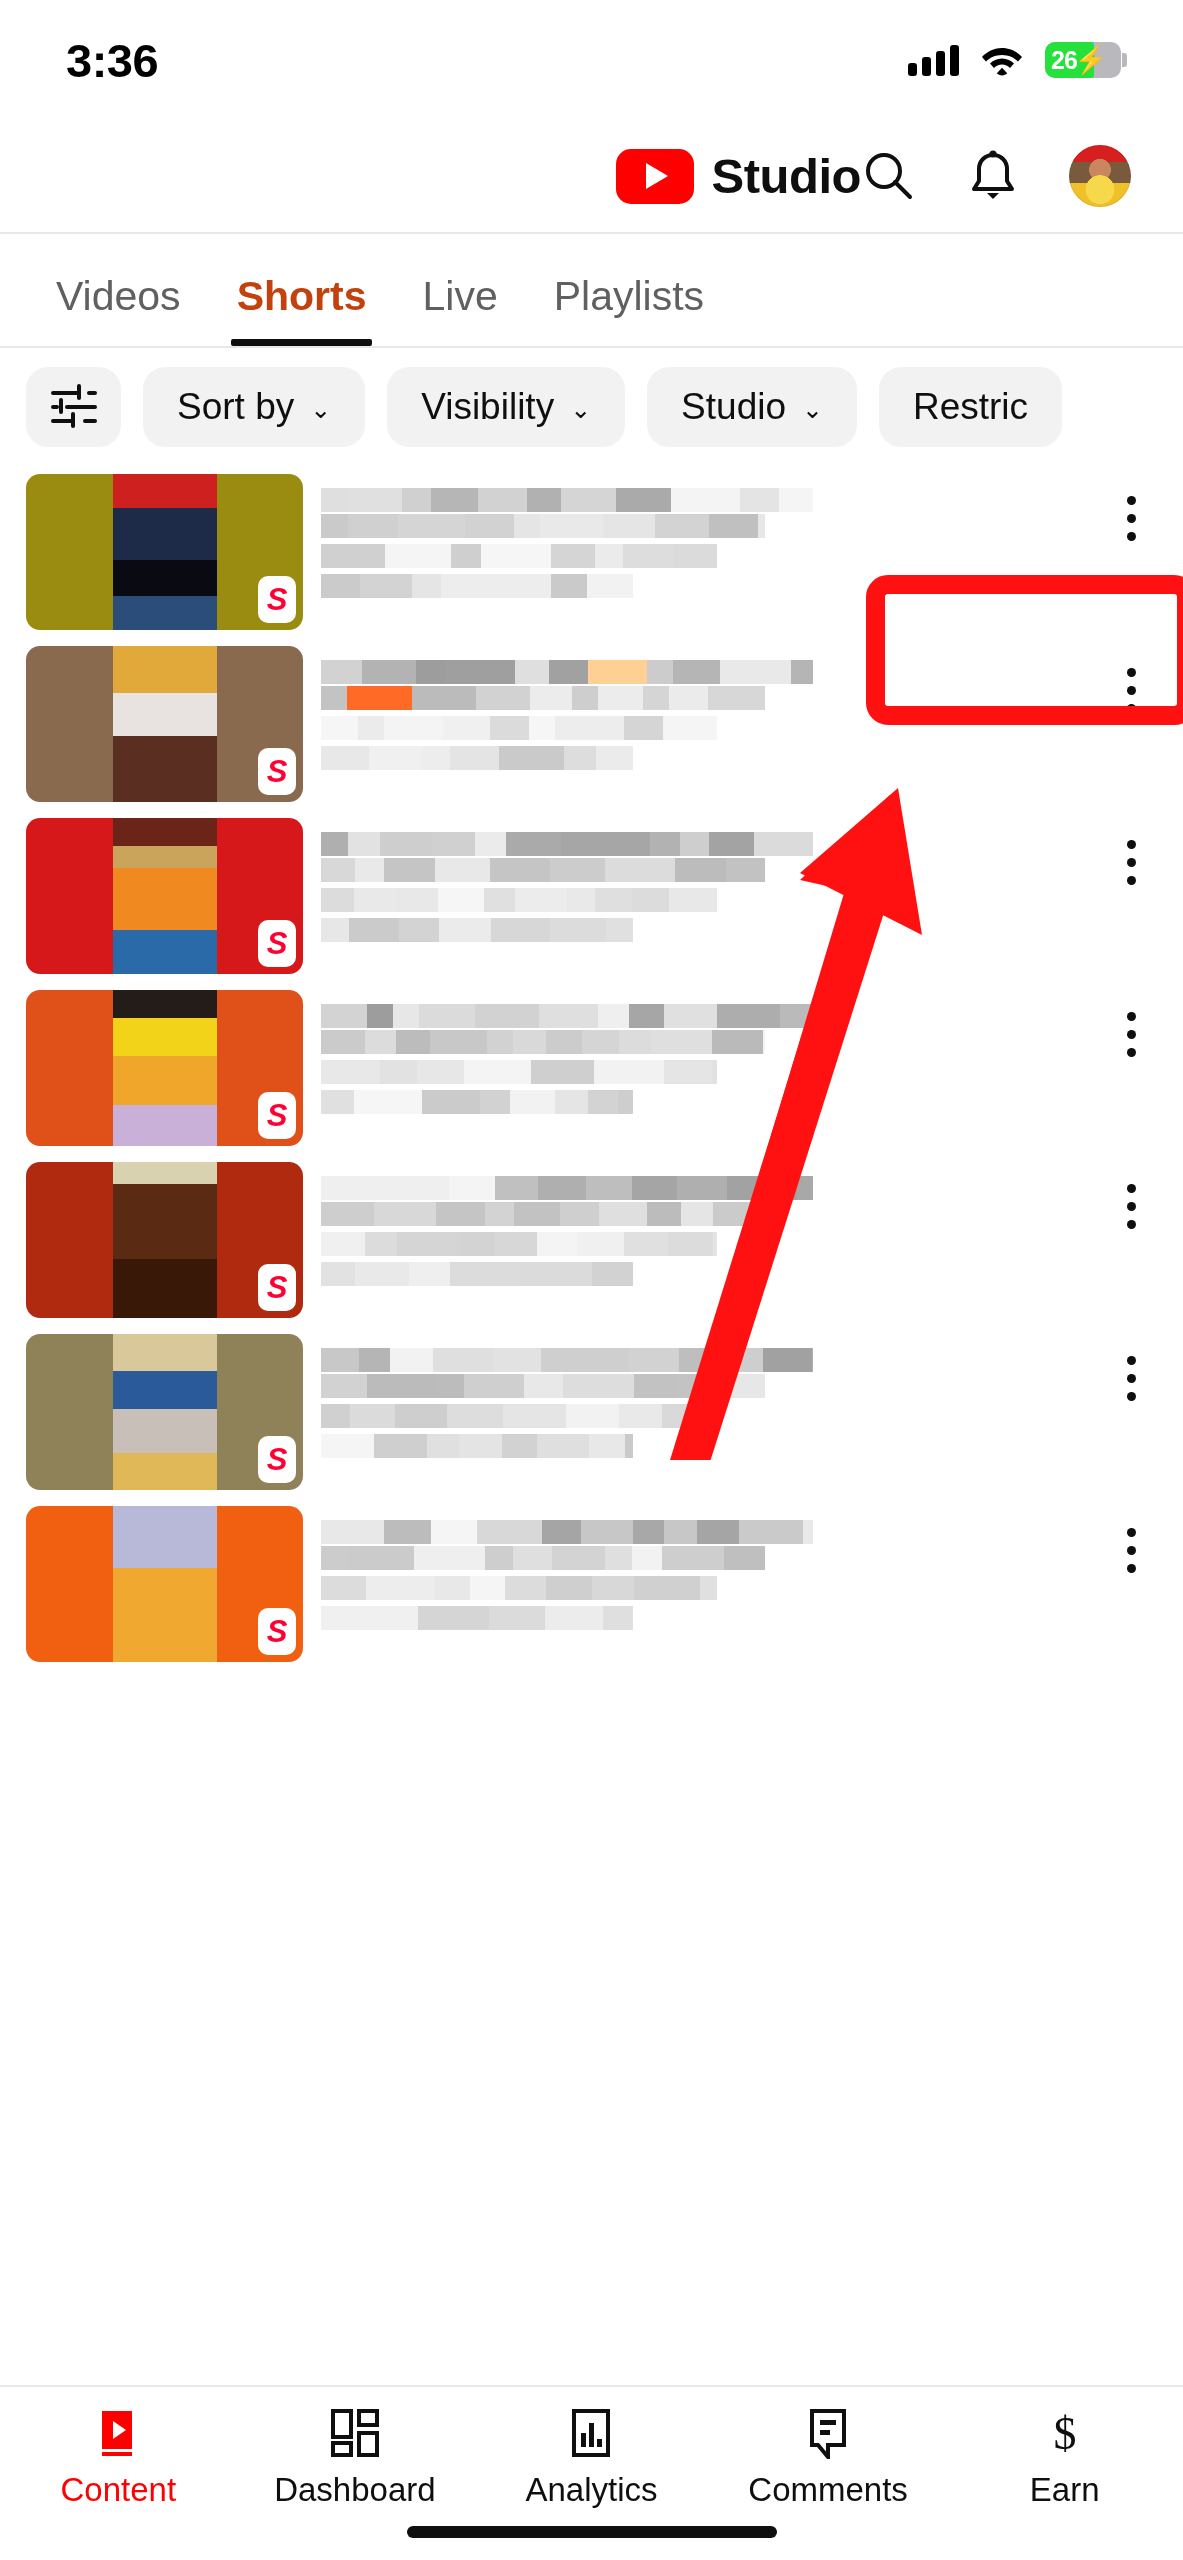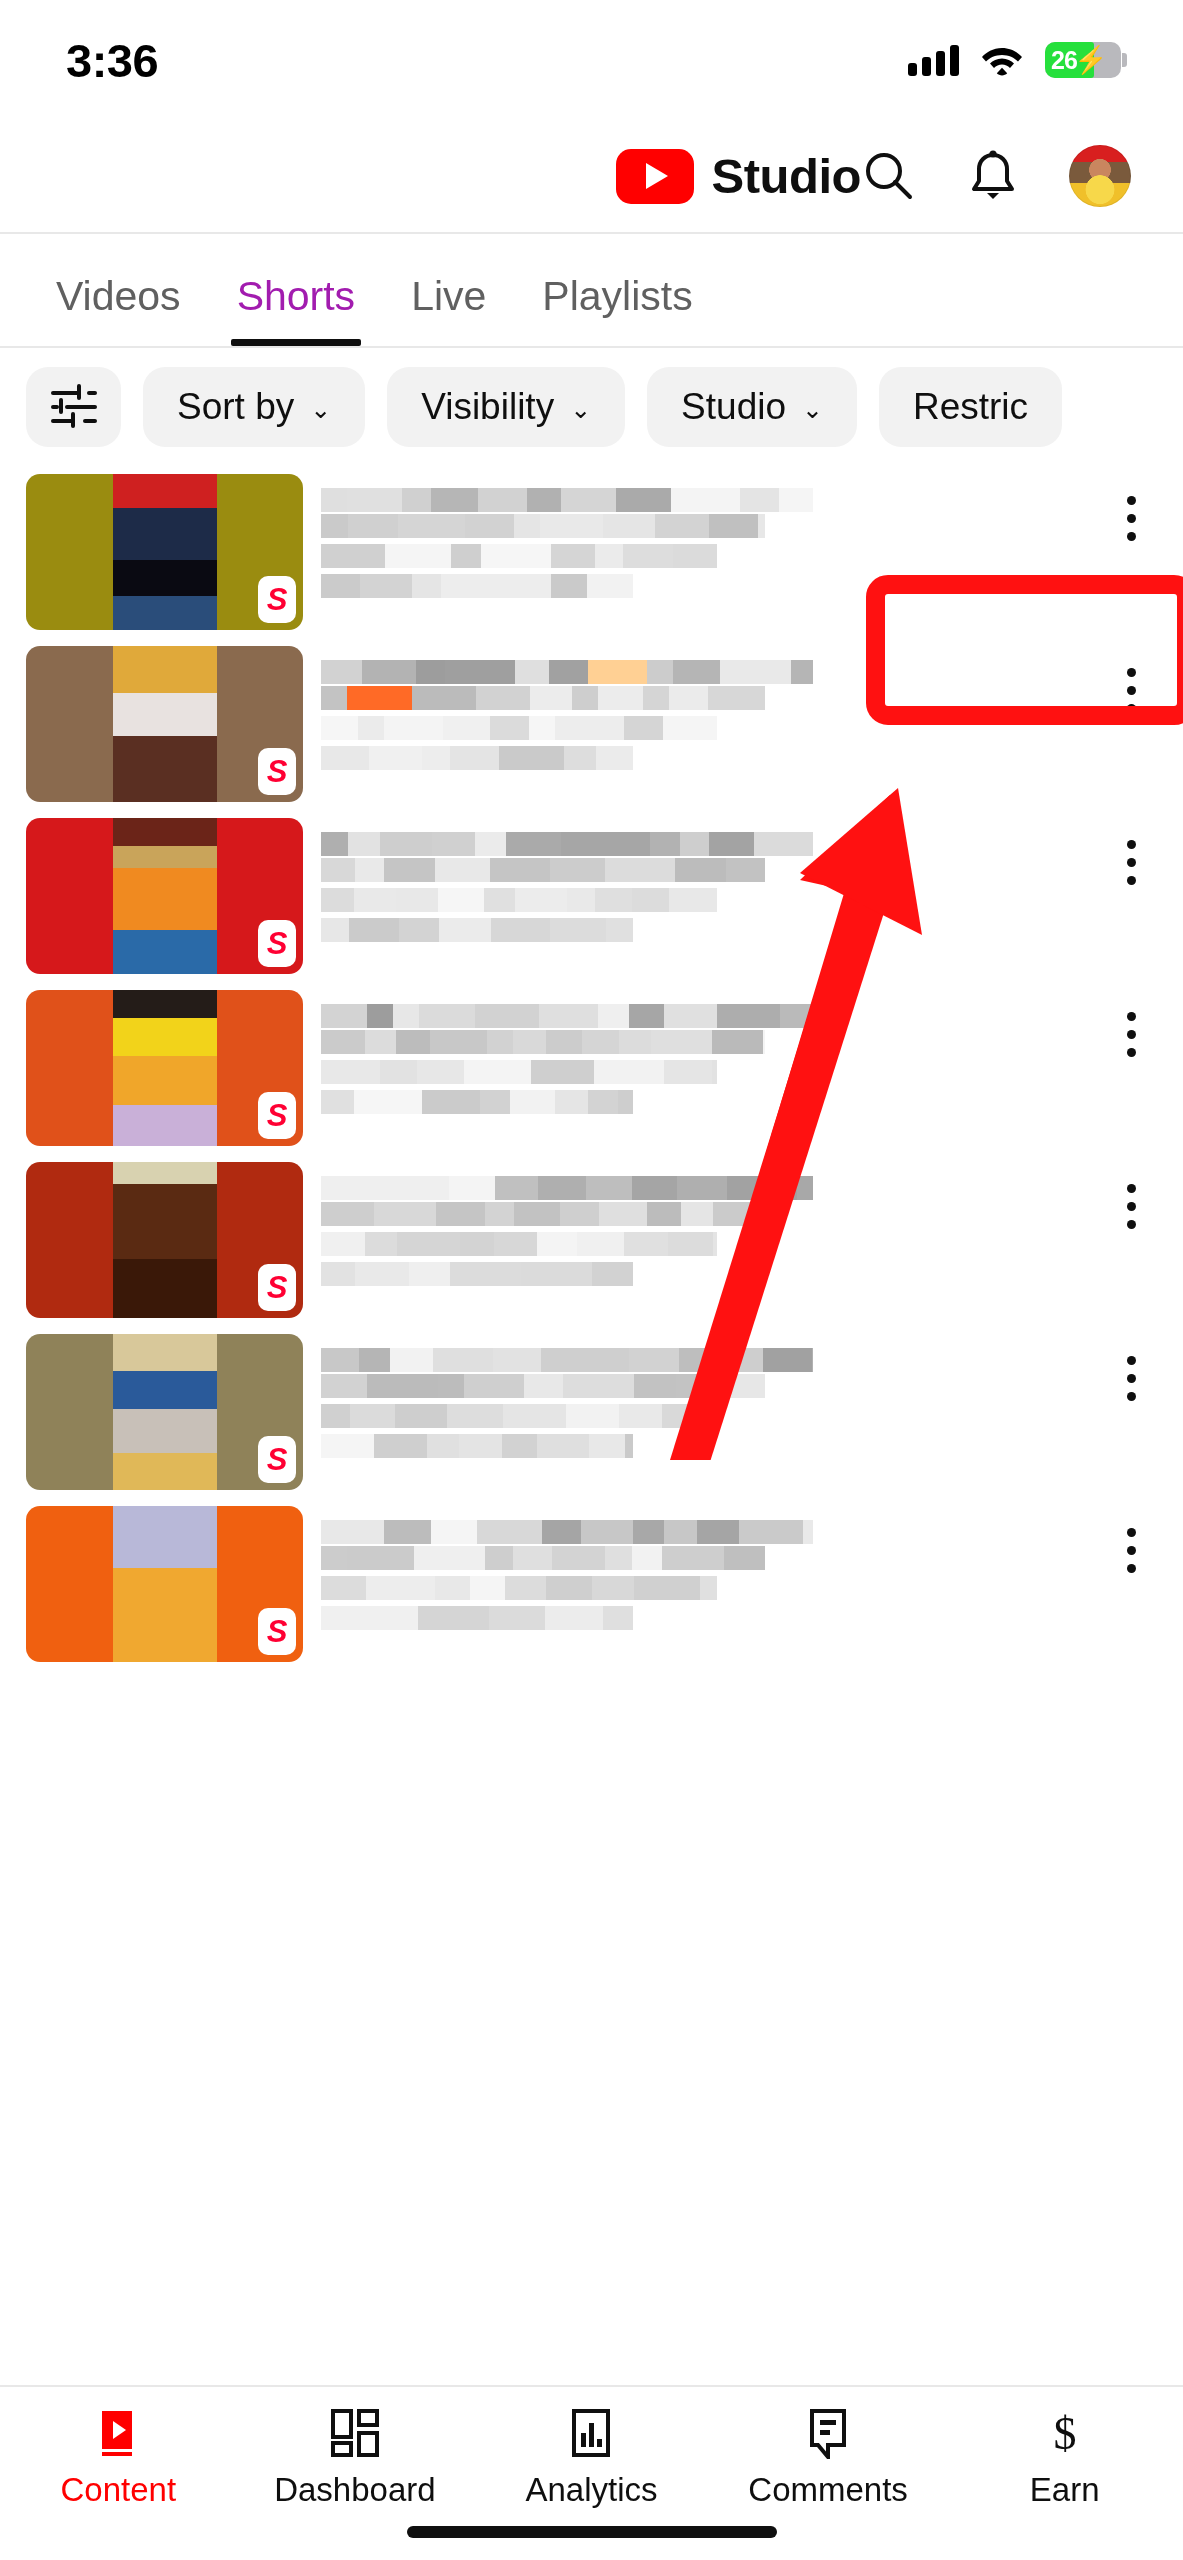--- a/index.html
+++ b/index.html
@@ -79,21 +79,21 @@
   }
 
   .divider { height:2px; background:#e8e8e8; width:100%; }
 
   
   .tabs { display:flex; align-items:flex-end; height:112px; padding:0 28px; gap:0; }
   .tab {
     font-size:41px; color:#606060; font-weight:400;
     padding: 0 28px 26px 28px; position:relative; white-space:nowrap;
   }
-  .tab.active { color:#a21caf; font-weight:400; }
+  .tab.active { color:#c2410c; font-weight:700; }
   .tab.active::after {
     content:""; position:absolute; left:22px; right:22px; bottom:0;
     height:7px; background:#0f0f0f; border-radius:2px;
   }
 
   
   .chiprow {
     display:flex; align-items:center; gap:22px;
     padding: 26px 0 26px 26px; overflow:hidden; height:118px;
   }

